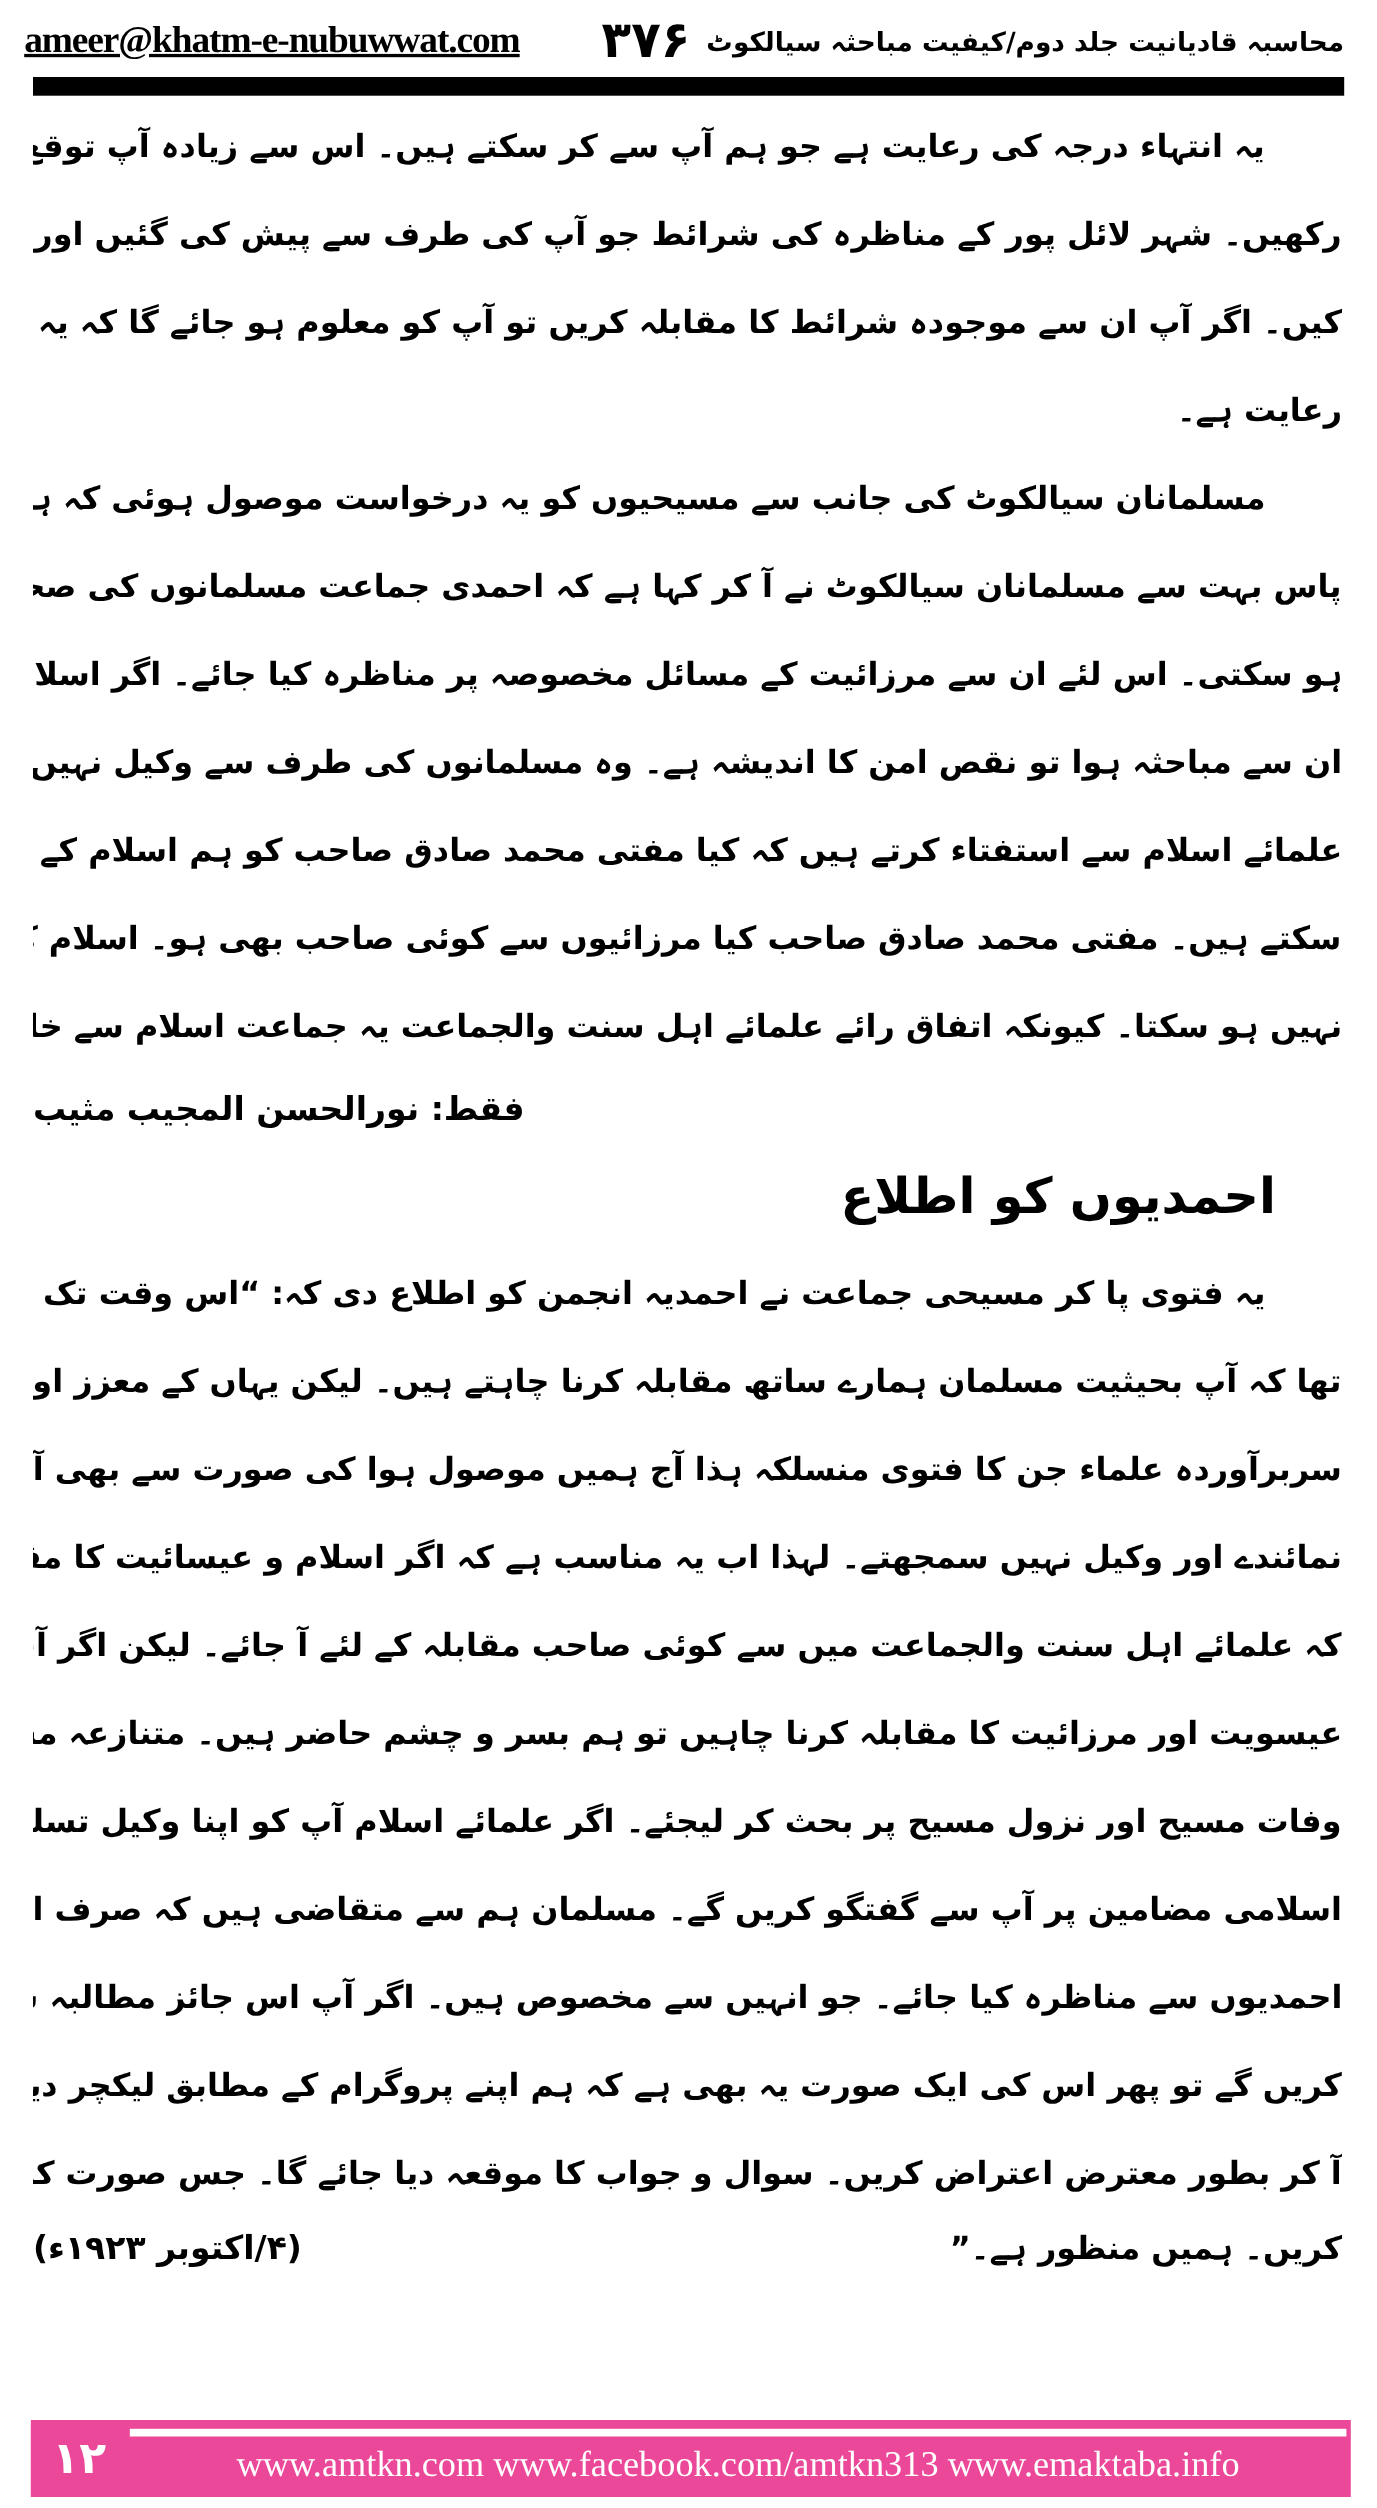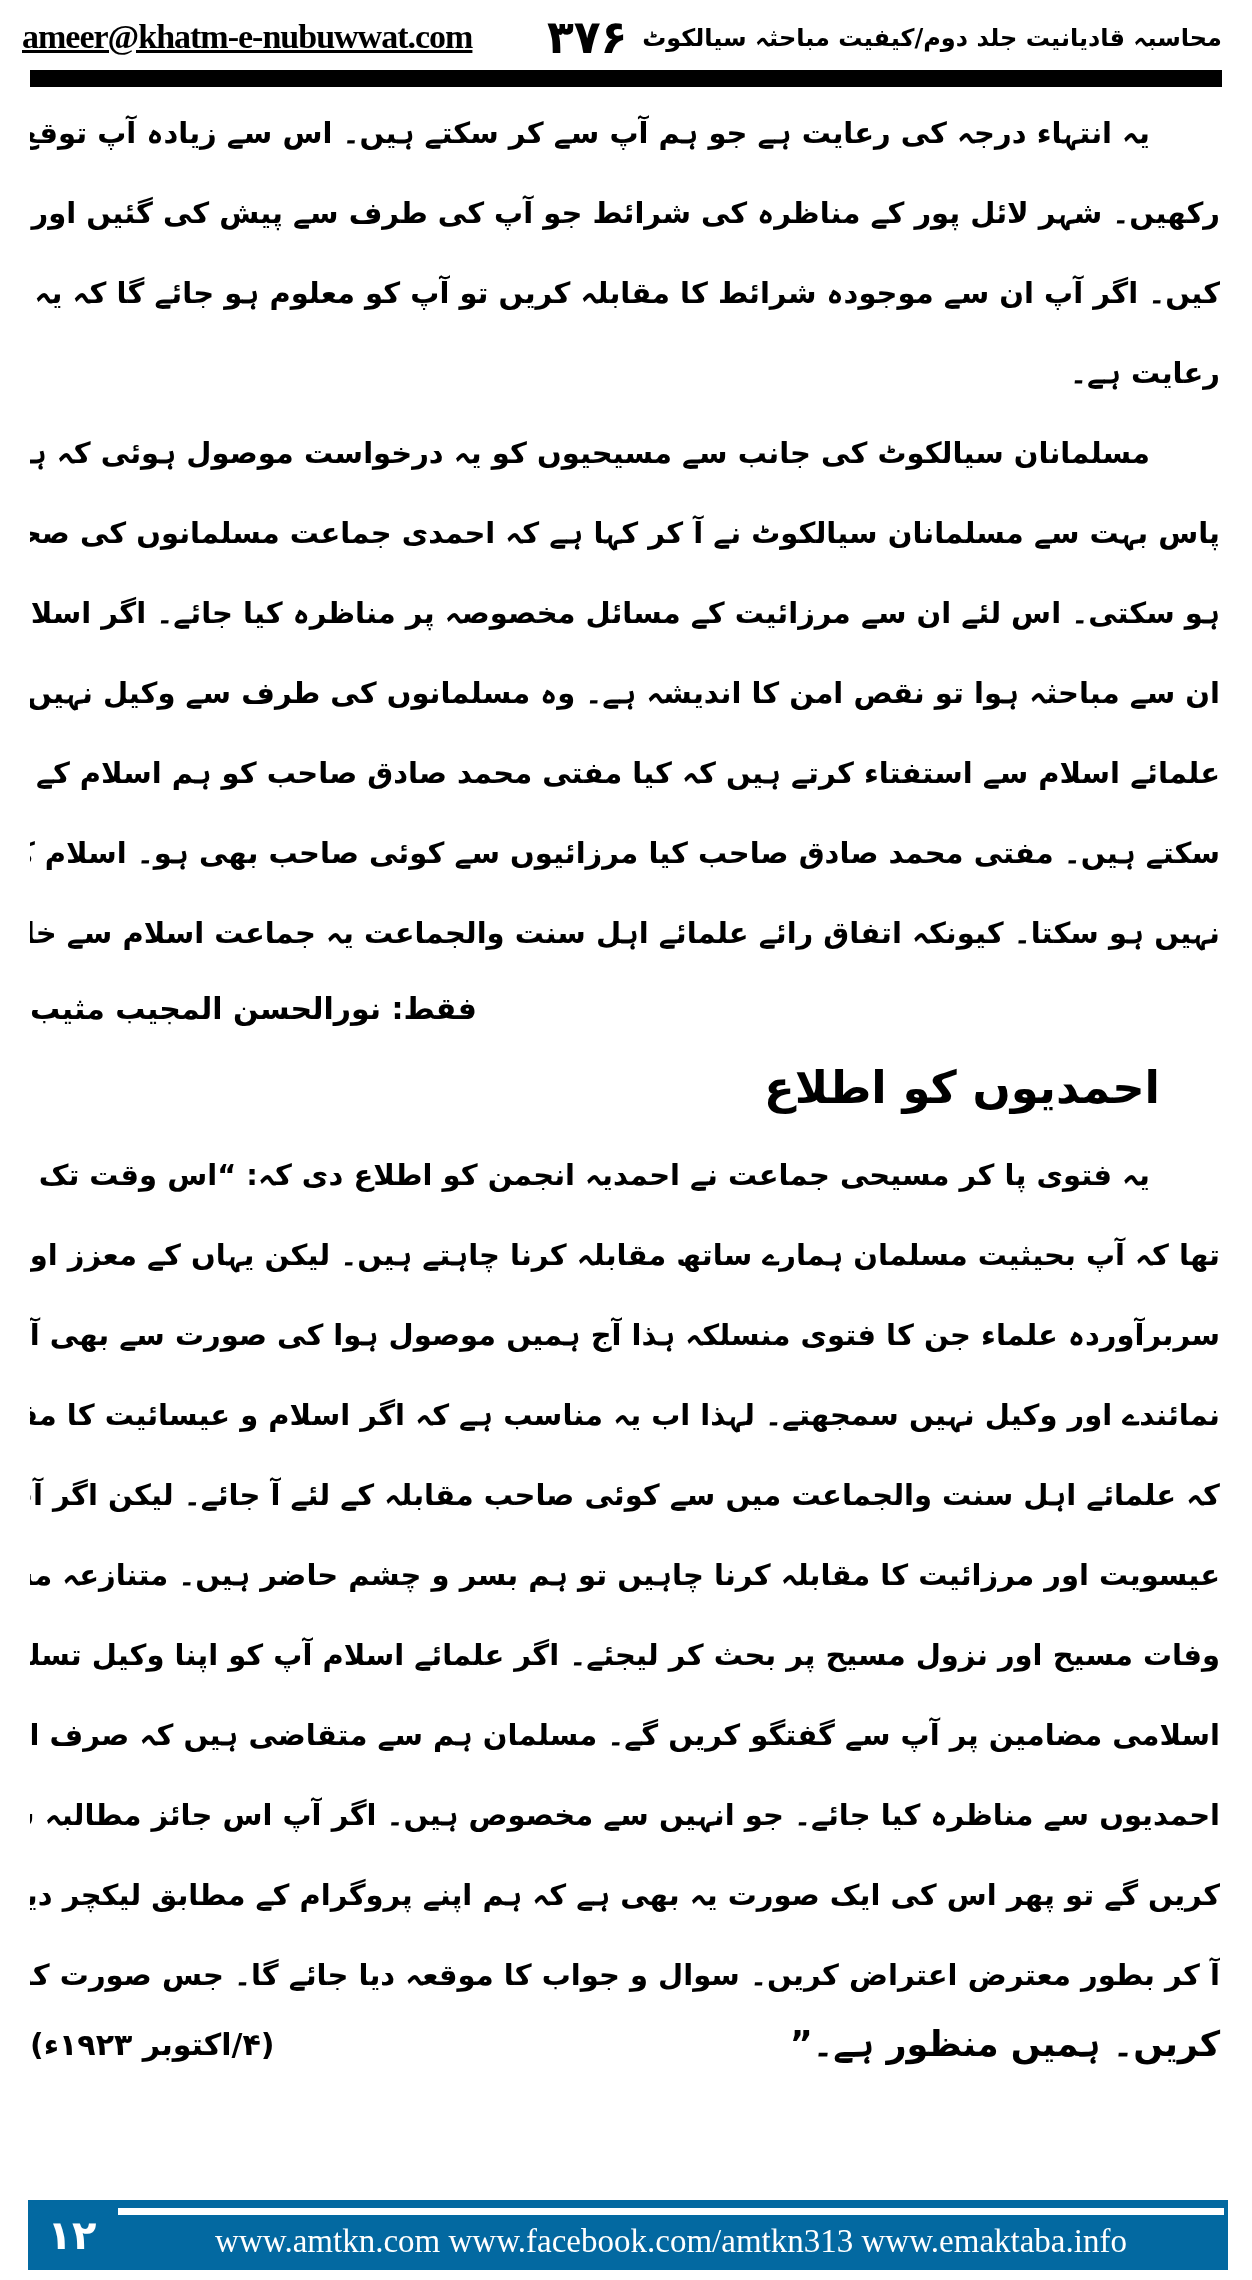--- a/index.html
+++ b/index.html
@@ -16,25 +16,25 @@
 
   
   .content{direction:rtl;padding:6px 32px 0 30px;}
   .line{font-weight:bold;font-size:29px;height:80px;line-height:80px;text-align:justify;text-align-last:justify;overflow:hidden;white-space:nowrap;}
   .line.ind{padding-right:70px;}
   .line.end{text-align:right;text-align-last:right;}
   .h-sec{font-weight:bold;font-size:45px;height:100px;line-height:100px;text-align:right;overflow:hidden;}
   .h-sec.h2{height:90px;line-height:86px;padding-left:0;padding-right:60px;}
   .sig{font-weight:bold;font-size:30px;height:72px;line-height:72px;text-align:left;overflow:hidden;}
   .closing-row{display:flex;justify-content:space-between;align-items:center;height:58px;}
-  .closing{font-weight:bold;font-size:35px;margin-left:135px;text-align:center;}
+  .closing{font-weight:bold;font-size:29px;margin-left:135px;text-align:center;}
   .datenote{font-weight:bold;font-size:30px;margin-right:29px;}
 
   
-  .footer{position:absolute;left:28px;right:24px;top:2200px;height:70px;background:#0369a1;display:flex;align-items:stretch;}
+  .footer{position:absolute;left:28px;right:24px;top:2200px;height:70px;background:#ec4899;display:flex;align-items:stretch;}
   .footer .pno{width:88px;color:#fff;font-weight:bold;font-size:40px;display:flex;align-items:center;justify-content:center;}
   .footer .fr{flex:1;padding:8px 4px 0 2px;}
   .footer .rule{height:7px;background:#fff;margin-bottom:3px;}
   .footer .urls{color:#fff;font-family:"Liberation Serif",serif;font-weight:normal;font-size:33px;line-height:46px;text-align:center;white-space:nowrap;overflow:hidden;}
 </style>
 </head>
 <body>
 
 <div class="page">
 

